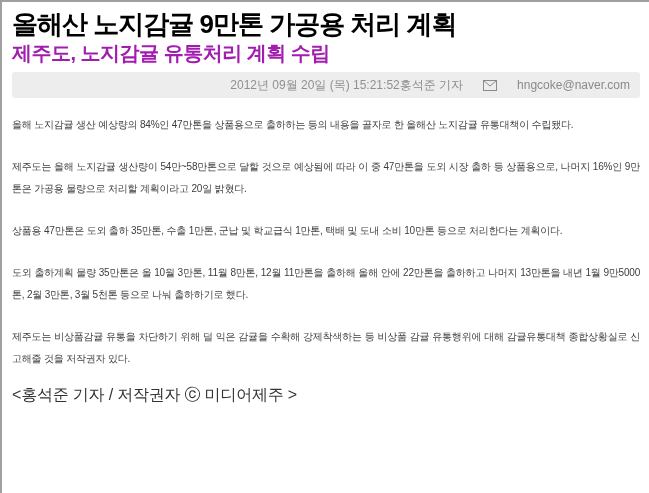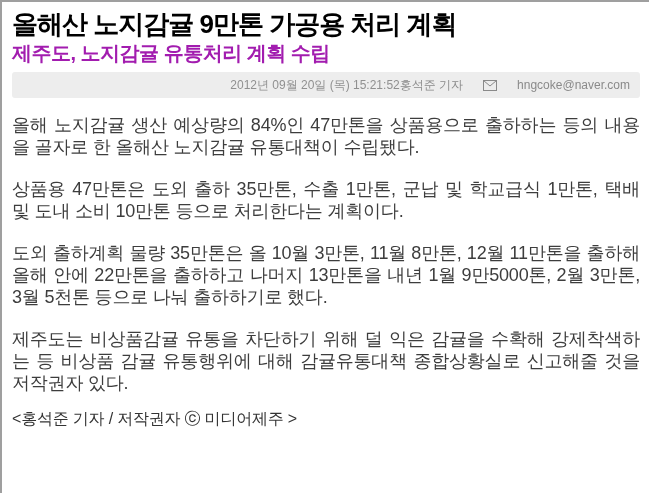--- a/index.html
+++ b/index.html
@@ -43,21 +43,21 @@
     padding: 0 10px;
     font-size: 12px;
     color: #909090;
   }
   .meta-left { color: #909090; letter-spacing: 0; }
   .meta-right { display: flex; align-items: center; gap: 20px; color: #8a8a8a; }
   .meta-right .env { display: inline-flex; align-items: center; }
   .article-body { margin-top: 16px; }
   .article-body p {
     margin: 0 0 20px 0;
-    font-size: 18px;
+    font-size: 10px;
     line-height: 22px;
     color: #3d3d3d;
     text-align: justify;
     letter-spacing: -0.2px;
   }
   .article-body p:last-child { margin-bottom: 14px; }
   .article-footer {
     margin: 0;
     font-size: 16px;
     line-height: 22px;
@@ -83,20 +83,21 @@
           <rect x="0.5" y="0.5" width="13" height="10" fill="none" stroke="#8a8a8a" stroke-width="1"></rect>
           <polyline points="0.5,0.5 7,6 13.5,0.5" fill="none" stroke="#8a8a8a" stroke-width="1"></polyline>
         </svg>
       </span>
       <span>hngcoke@naver.com</span>
     </span>
   </div>
 
   <div class="article-body">
     <p>올해 노지감귤 생산 예상량의 84%인 47만톤을 상품용으로 출하하는 등의 내용을 골자로 한 올해산 노지감귤 유통대책이 수립됐다.</p>
+    <p>제주도는 올해 노지감귤 생산량이 54만~58만톤으로 달할 것으로 예상됨에 따라 이 중 47만톤을 도외 시장 출하 등 상품용으로, 나머지 16%인 9만톤은 가공용 물량으로 처리할 계획이라고 20일 밝혔다.</p>
     <p>상품용 47만톤은 도외 출하 35만톤, 수출 1만톤, 군납 및 학교급식 1만톤, 택배 및 도내 소비 10만톤 등으로 처리한다는 계획이다.</p>
     <p>도외 출하계획 물량 35만톤은 올 10월 3만톤, 11월 8만톤, 12월 11만톤을 출하해 올해 안에 22만톤을 출하하고 나머지 13만톤을 내년 1월 9만5000톤, 2월 3만톤, 3월 5천톤 등으로 나눠 출하하기로 했다.</p>
     <p>제주도는 비상품감귤 유통을 차단하기 위해 덜 익은 감귤을 수확해 강제착색하는 등 비상품 감귤 유통행위에 대해 감귤유통대책 종합상황실로 신고해줄 것을 저작권자 있다.</p>
   </div>
 
   <p class="article-footer">&lt;홍석준 기자 / 저작권자 ⓒ 미디어제주 &gt;</p>
 
 </div>
 
 </body></html>

